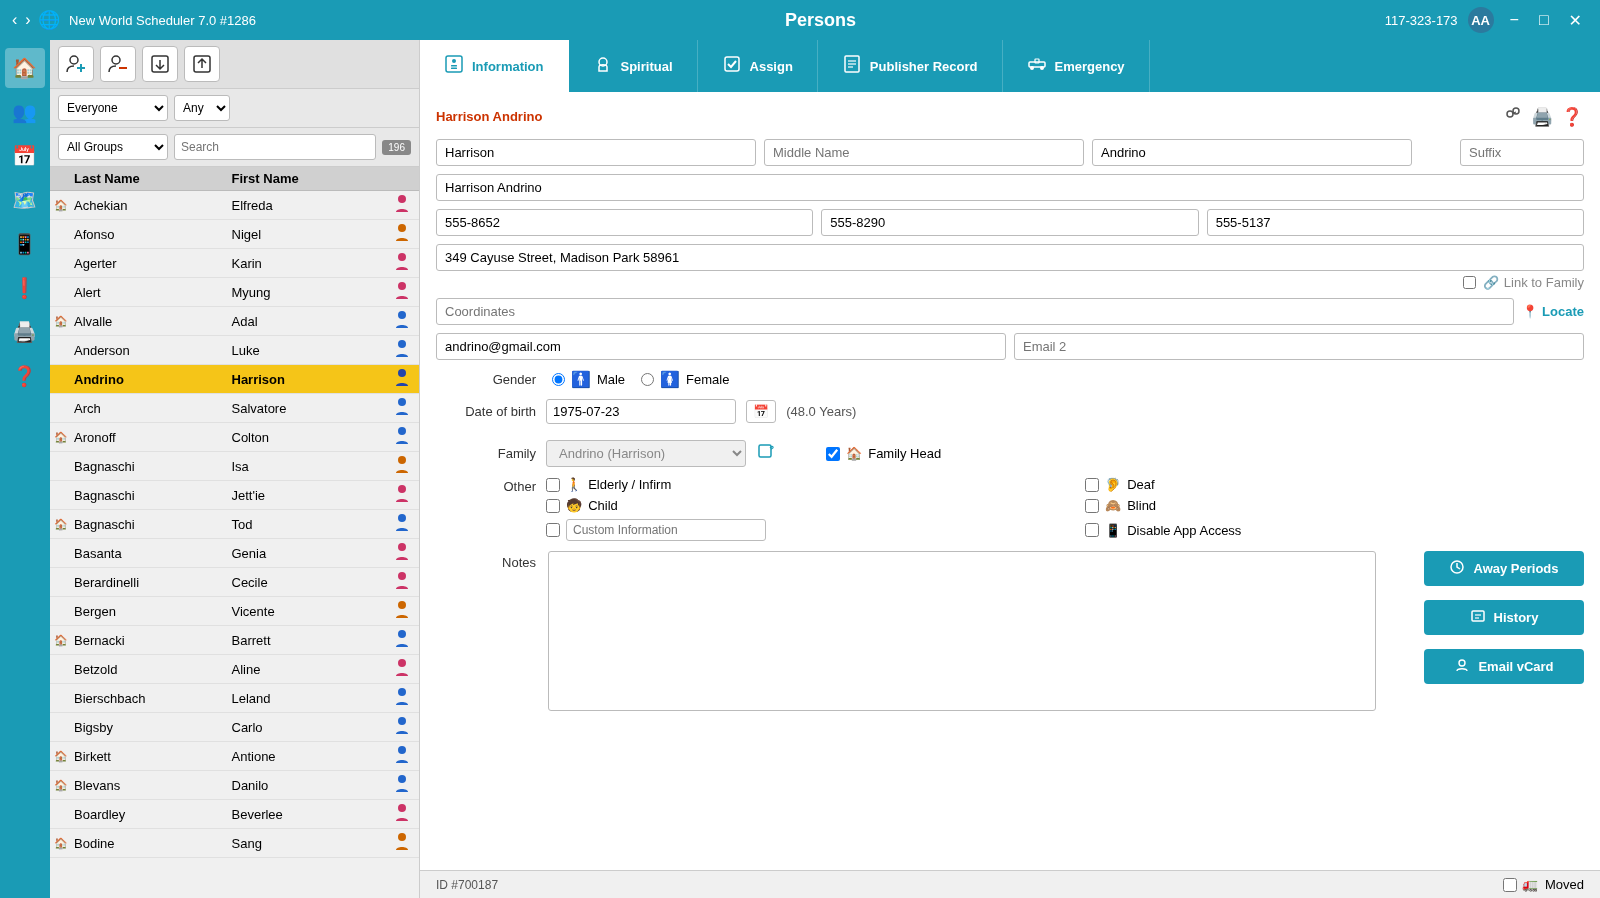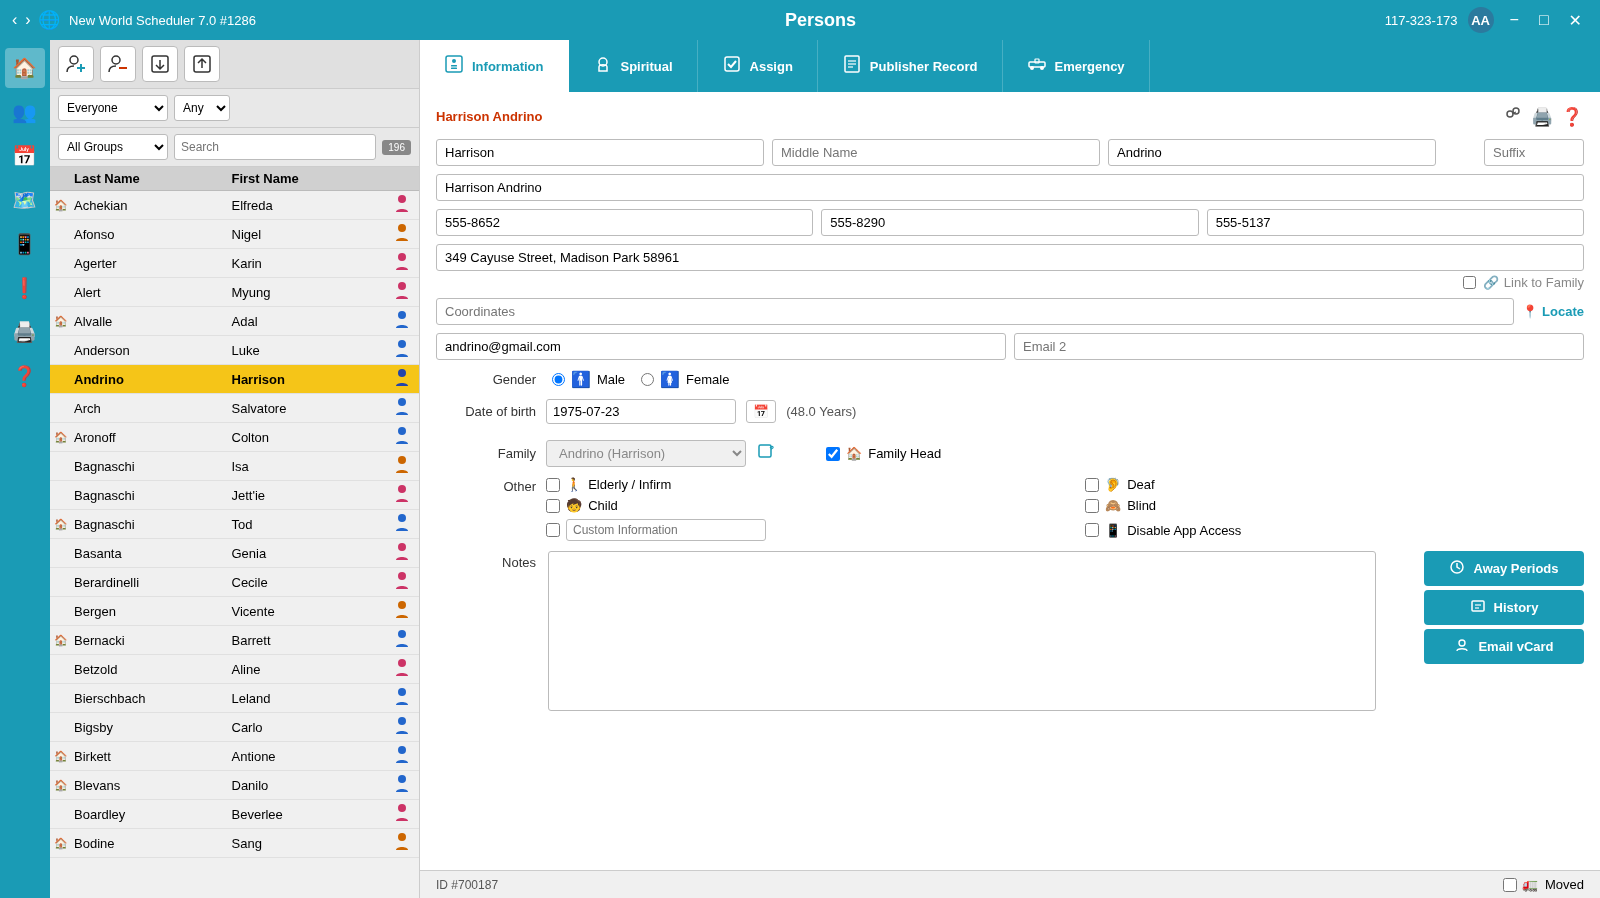--- a/index.html
+++ b/index.html
@@ -94,21 +94,21 @@
 
     .other-row { display: flex; align-items: flex-start; gap: 10px; margin-bottom: 10px; }
     .other-label { width: 100px; text-align: right; color: #333; padding-top: 2px; }
     .other-options { display: grid; grid-template-columns: 1fr 1fr; gap: 6px 40px; flex: 1; }
     .check-option { display: flex; align-items: center; gap: 6px; font-size: 13px; }
     .custom-info-input { border: 1px solid #bbb; border-radius: 3px; padding: 3px 6px; font-size: 12px; width: 200px; }
 
     .notes-section { display: flex; gap: 12px; margin-bottom: 8px; }
     .notes-label { width: 100px; text-align: right; color: #333; padding-top: 4px; }
     .notes-textarea { flex: 1; height: 160px; border: 1px solid #bbb; border-radius: 3px; padding: 6px; font-size: 13px; resize: none; }
-    .notes-actions { display: flex; flex-direction: column; gap: 4px; width: 160px; margin-left: 36px; }
+    .notes-actions { display: flex; flex-direction: column; gap: 14px; width: 160px; margin-left: 36px; }
     .action-btn { background: #1a9bb5; color: white; border: none; border-radius: 4px; padding: 8px 12px; cursor: pointer; font-size: 13px; font-weight: bold; display: flex; align-items: center; gap: 8px; justify-content: center; }
 
     .footer-bar { display: flex; justify-content: space-between; align-items: center; padding: 6px 16px; background: #f0f0f0; border-top: 1px solid #ccc; }
     .id-text { color: #555; font-size: 12px; }
     .moved-check { display: flex; align-items: center; gap: 6px; font-size: 13px; }
 
     
     .list-body::-webkit-scrollbar { width: 8px; }
     .list-body::-webkit-scrollbar-track { background: #e0e0e0; }
     .list-body::-webkit-scrollbar-thumb { background: #aaa; border-radius: 4px; }
@@ -494,21 +494,21 @@
           </button>
           <button class="header-action-btn">🖨️</button>
           <button class="header-action-btn">❓</button>
         </div>
       </div>
 
       <div class="name-row">
         <input class="form-input flex1" type="text" value="Harrison" style="">
         <input class="form-input flex1" type="text" placeholder="Middle Name" style="color: rgb(170, 170, 170);">
         <input class="form-input flex1" type="text" value="Andrino" style="">
-        <input class="form-input" style="width: 100px; margin-left: 40px;" type="text" placeholder="Suffix">
+        <input class="form-input" style="width: 124px; margin-left: 40px;" type="text" placeholder="Suffix">
       </div>
 
       <div class="display-name-row">
         <input class="form-input full-width" type="text" value="Harrison Andrino" style="">
       </div>
 
       <div class="phone-row">
         <input class="form-input flex1" type="text" value="555-8652" style="">
         <input class="form-input flex1" type="text" value="555-8290" style="">
         <input class="form-input flex1" type="text" value="555-5137" style="">

